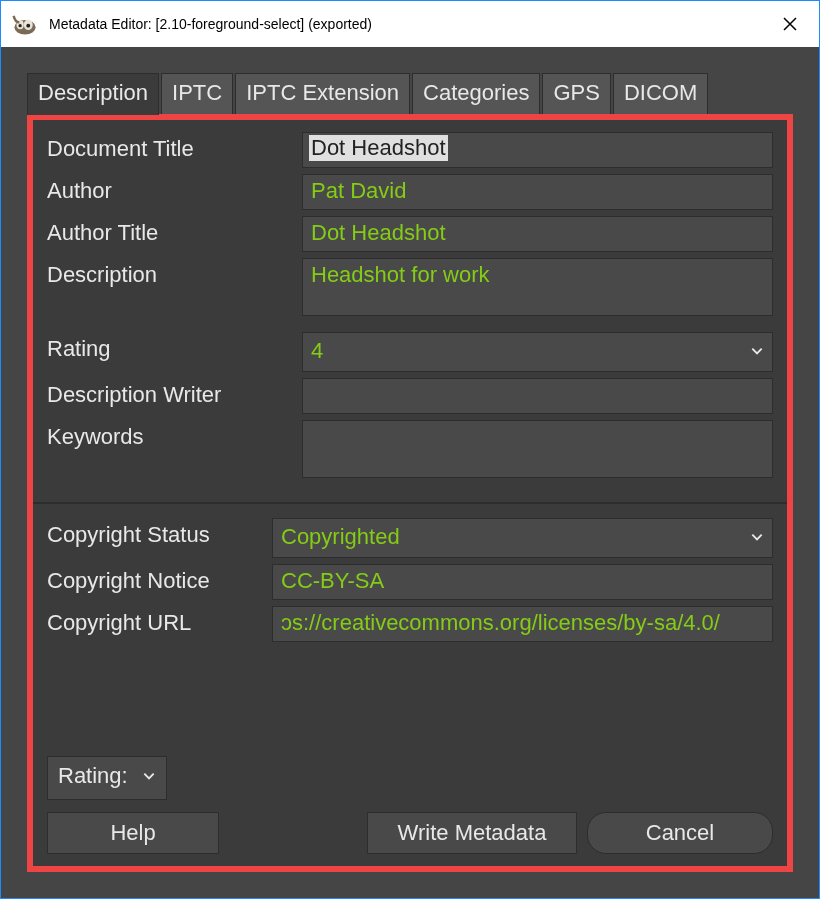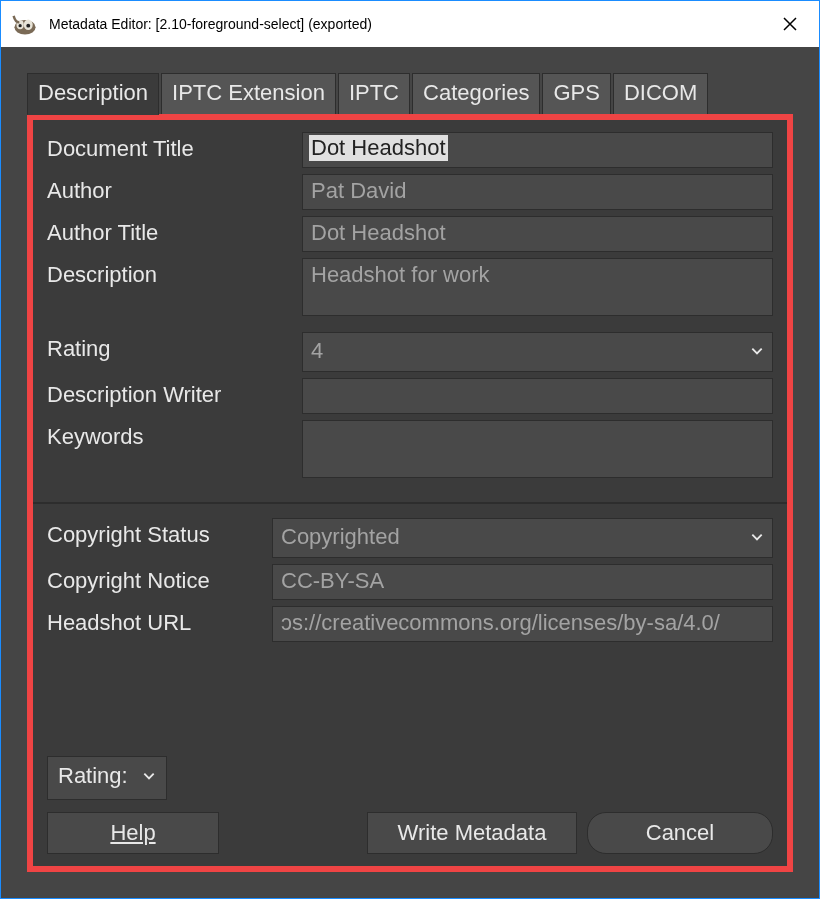--- a/index.html
+++ b/index.html
@@ -12,34 +12,34 @@
   .titlebar .close svg { width: 16px; height: 16px; }
   .body { flex: 1; background: #454545; padding: 26px; display: flex; flex-direction: column; justify-content: flex-end; }
   .tabs { display: flex; gap: 2px; }
   .tab { background: #555555; color: #e8e8e8; font-size: 22px; padding: 6px 10px 8px 10px; border: 1px solid #2d2d2d; border-bottom: none; cursor: default; }
   .tab.active { background: #3b3b3b; border-bottom: 1px solid #3b3b3b; position: relative; z-index: 2; }
   .panel { flex: 1; background: #3b3b3b; border: 6px solid #ef4444; margin-top: -1px; padding: 12px 14px; display: flex; flex-direction: column; }
   .row { display: flex; align-items: flex-start; margin-bottom: 6px; }
   .label { width: 255px; color: #e8e8e8; font-size: 22px; padding-top: 4px; }
   .field { flex: 1; }
   .input, .select, .textarea, .urlbox {
-    width: 100%; background: #494949; border: 1px solid #2d2d2d; color: #a3a3a3;
+    width: 100%; background: #494949; border: 1px solid #2d2d2d; color: #84cc16;
     font-size: 22px; padding: 3px 8px 5px 8px; font-family: inherit;
   }
   .input.sel::selection { background:#e8e8e8; color:#222; }
   .textarea { height: 58px; resize: none; line-height: 1.2; }
   .select { display:flex; align-items:center; justify-content:space-between; height:40px; }
   .select .caret { margin-left:auto; }
   .caret svg { width: 14px; height: 14px; display:block; }
   .divider { height: 2px; background: #2d2d2d; margin: 14px -14px 14px -14px; }
   .footer-row { margin-top: auto; display:flex; align-items:center; }
   .select-btn { background:#494949; border:1px solid #2d2d2d; color:#e8e8e8; font-size:22px; padding:2px 10px 6px 10px; display:flex; align-items:center; gap:14px; height:44px; }
   .btnbar { display:flex; gap:10px; margin-top:12px; }
   .btn { background:#494949; border:1px solid #2d2d2d; color:#e8e8e8; font-size:22px; height:42px; display:flex; align-items:center; justify-content:center; }
-  .btn.help { width: 172px; text-decoration: underline; }
+  .btn.help { width: 172px; }
   .spacer { flex:1; }
   .btn.write { width: 210px; }
   .btn.cancel { width: 186px; border-radius: 19px; }
   .cpy-row .label { width: 225px; }
   .highlight-dt { position:relative; }
   .highlight-dt .hl { position:absolute; left:7px; top:3px; background:#e0e0e0; color:#222; font-size:22px; padding:0 2px; pointer-events:none; }
 </style>
 </head>
 <body>
 
@@ -61,22 +61,22 @@
       <svg viewBox="0 0 16 16">
           <path d="M2 2 L14 14 M14 2 L2 14" stroke="#000" stroke-width="1.5"></path>
         </svg>
     </div>
   </div>
 
   <div class="body">
 
     <div class="tabs">
       <div class="tab active">Description</div>
+      <div class="tab">IPTC</div>
       <div class="tab">IPTC Extension</div>
-      <div class="tab">IPTC</div>
       <div class="tab">Categories</div>
       <div class="tab">GPS</div>
       <div class="tab">DICOM</div>
     </div>
 
     <div class="panel">
 
       <div class="row">
         <div class="label">Document Title</div>
         <div class="field highlight-dt">
@@ -139,21 +139,21 @@
           </div>
         </div>
       </div>
 
       <div class="row cpy-row">
         <div class="label">Copyright Notice</div>
         <div class="field"><input class="input" value="CC-BY-SA" style=""></div>
       </div>
 
       <div class="row cpy-row">
-        <div class="label">Headshot URL</div>
+        <div class="label">Copyright URL</div>
         <div class="field"><input class="input urlbox" style="text-align: left;" value="ɔs://creativecommons.org/licenses/by-sa/4.0/"></div>
       </div>
 
       <div class="footer-row">
         <div class="select-btn">
           <span>Rating:</span>
           <span class="caret">
             <svg viewBox="0 0 12 12">
                 <path d="M2 4 L6 8 L10 4" stroke="#e8e8e8" stroke-width="1.6" fill="none"></path>
               </svg>

